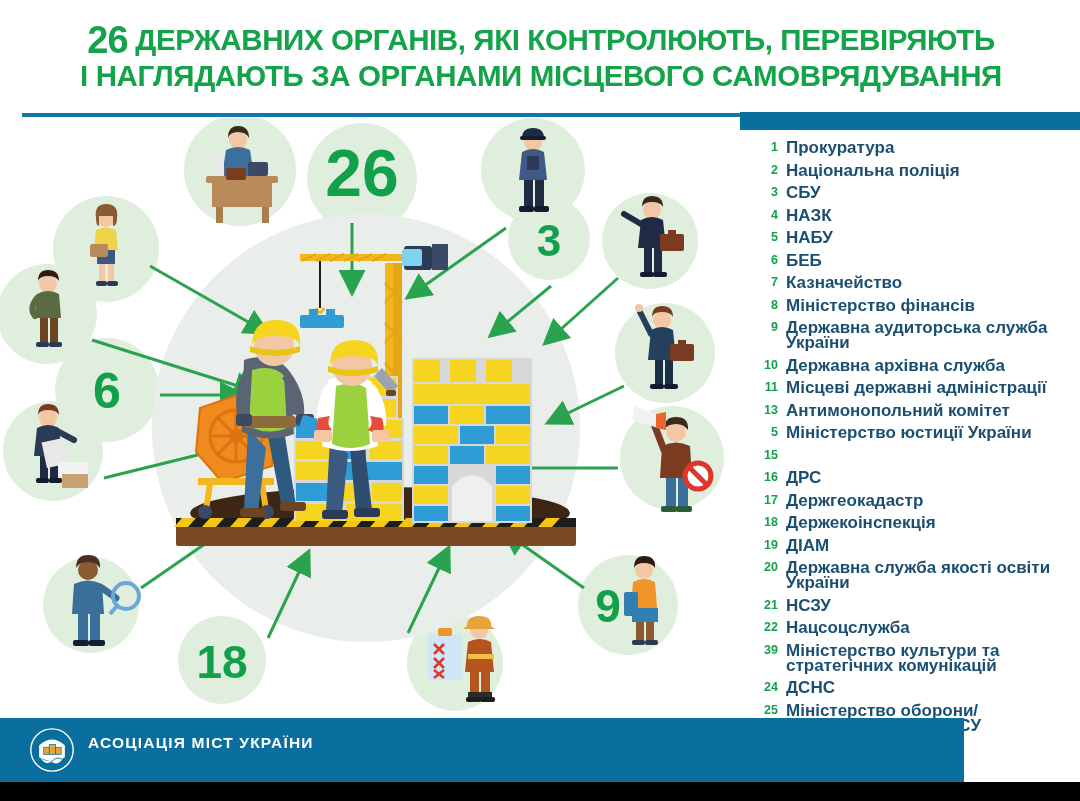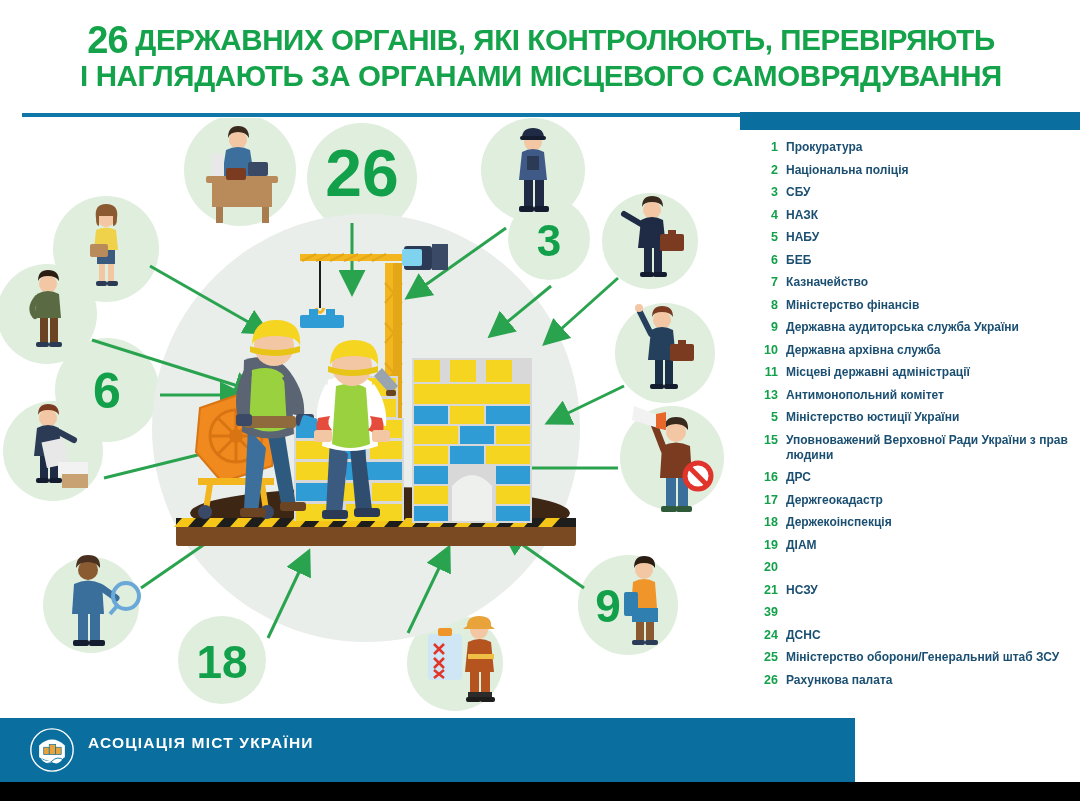--- a/index.html
+++ b/index.html
@@ -61,26 +61,26 @@
   .row{
     display:flex;align-items:flex-start;
     margin-bottom:7.5px;
   }
   .row .n{
     flex:0 0 26px;text-align:right;
     color:#13a04a;font-weight:bold;font-size:12.5px;line-height:15px;
     padding-right:8px;
   }
   .row .lbl{
-    color:#1b4f72;font-weight:bold;font-size:12px;line-height:15px;
+    color:#1b4f72;font-weight:bold;font-size:17px;line-height:15px;
   }
 
   
   #footer{
-    position:absolute;left:0;top:718px;width:855px;height:64px;
+    position:absolute;left:0;top:718px;width:964px;height:64px;
     background:#0a6e9e;
   }
   #logo{
     position:absolute;left:29px;top:9px;width:46px;height:46px;
   }
   #brand{
     position:absolute;left:88px;top:16px;
   }
   #brand .b1{
     color:#ffffff;font-weight:bold;font-size:15.5px;letter-spacing:1.2px;
@@ -513,47 +513,52 @@
     <div class="row">
       <span class="n">13</span>
       <span class="lbl">Антимонопольний комітет</span>
     </div>
     <div class="row">
       <span class="n">5</span>
       <span class="lbl">Міністерство юстиції України</span>
     </div>
     <div class="row">
       <span class="n">15</span>
-      <span class="lbl">Уповноважений Верховної Ради України з прав людини</span>
     </div>
     <div class="row">
       <span class="n">16</span>
       <span class="lbl">ДРС</span>
     </div>
     <div class="row">
       <span class="n">17</span>
       <span class="lbl">Держгеокадастр</span>
     </div>
     <div class="row">
       <span class="n">18</span>
       <span class="lbl">Держекоінспекція</span>
     </div>
     <div class="row">
       <span class="n">19</span>
       <span class="lbl">ДІАМ</span>
     </div>
     <div class="row">
       <span class="n">20</span>
+      <span class="lbl">Державна служба якості освіти України</span>
     </div>
     <div class="row">
       <span class="n">21</span>
       <span class="lbl">НСЗУ</span>
     </div>
     <div class="row">
+      <span class="n">22</span>
+      <span class="lbl">Нацсоцслужба</span>
+    </div>
+    <div class="row">
       <span class="n">39</span>
+      <span class="lbl">Міністерство культури та стратегічних комунікацій</span>
     </div>
     <div class="row">
       <span class="n">24</span>
       <span class="lbl">ДСНС</span>
     </div>
     <div class="row">
       <span class="n">25</span>
       <span class="lbl">Міністерство оборони/Генеральний штаб ЗСУ</span>
     </div>
     <div class="row">

